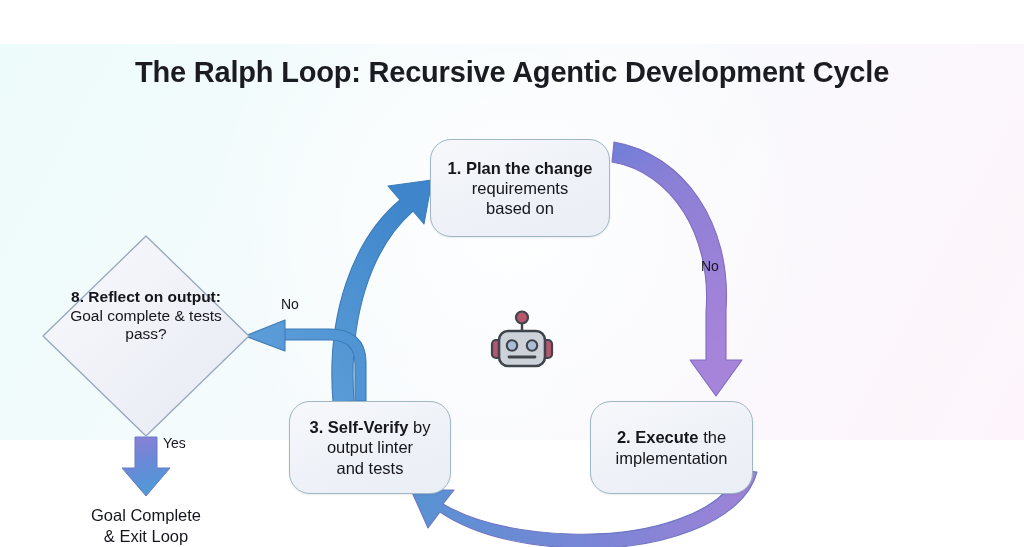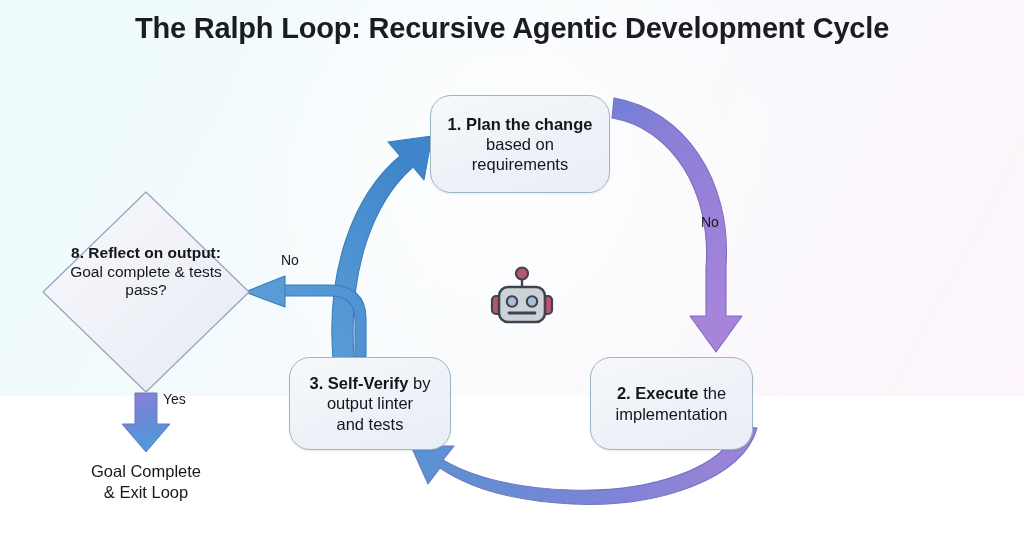--- a/index.html
+++ b/index.html
@@ -13,20 +13,21 @@
     font-family: "Liberation Sans", sans-serif;
     background: #ffffff;
   }
   #canvas {
     position: relative;
     width: 1024px;
     height: 396px;
     background:
       radial-gradient(circle at 50% 45%, rgba(255,255,255,0.85) 0%, rgba(255,255,255,0) 55%),
       linear-gradient(118deg, #eefbfb 0%, #f3fbfc 28%, #f8fafd 55%, #fbf7fc 78%, #fdf5fb 100%);
+    margin-top: 44px;
   }
   #diagram-svg {
     position: absolute;
     left: 0;
     top: 0;
     width: 1024px;
     height: 547px;
   }
 
   
@@ -223,22 +224,22 @@
     <g>
       <path d="M 146 192 L 249 292 L 146 392 L 43 292 Z" fill="url(#gradDiamond)" stroke="#97a6be" stroke-width="1.3" stroke-linejoin="round"></path>
     </g>
   </svg>
 
   <div class="title">The Ralph Loop: Recursive Agentic Development Cycle</div>
 
   <div class="node-box" id="node-plan">
     <div>
       <span class="line"><b>1. Plan the change</b></span>
+      <span class="line">requirements</span>
       <span class="line">based on</span>
-      <span class="line">requirements</span>
     </div>
   </div>
 
   <div class="node-box" id="node-execute">
     <div>
       <span class="line"><b>2. Execute</b><span> the</span></span>
       <span class="line">implementation</span>
     </div>
   </div>
 

